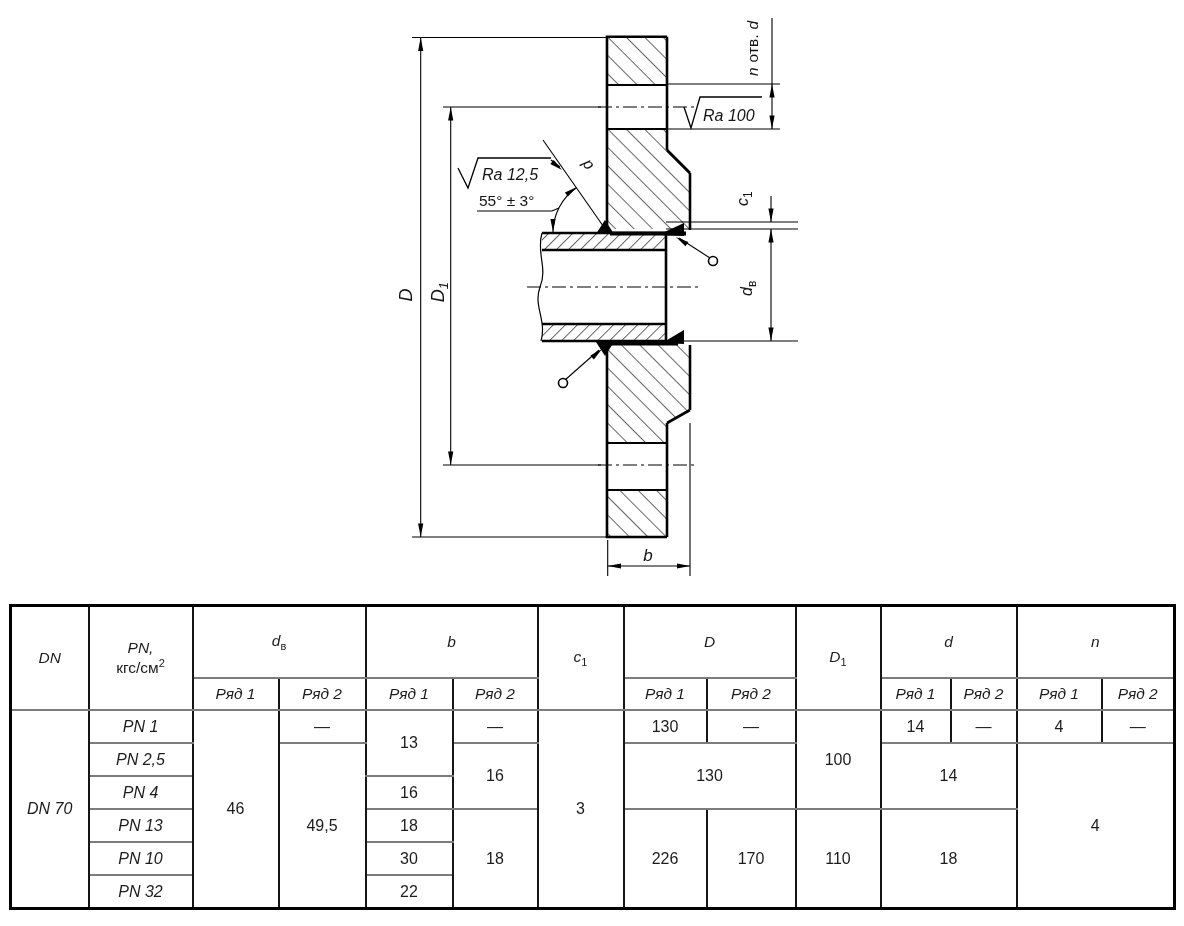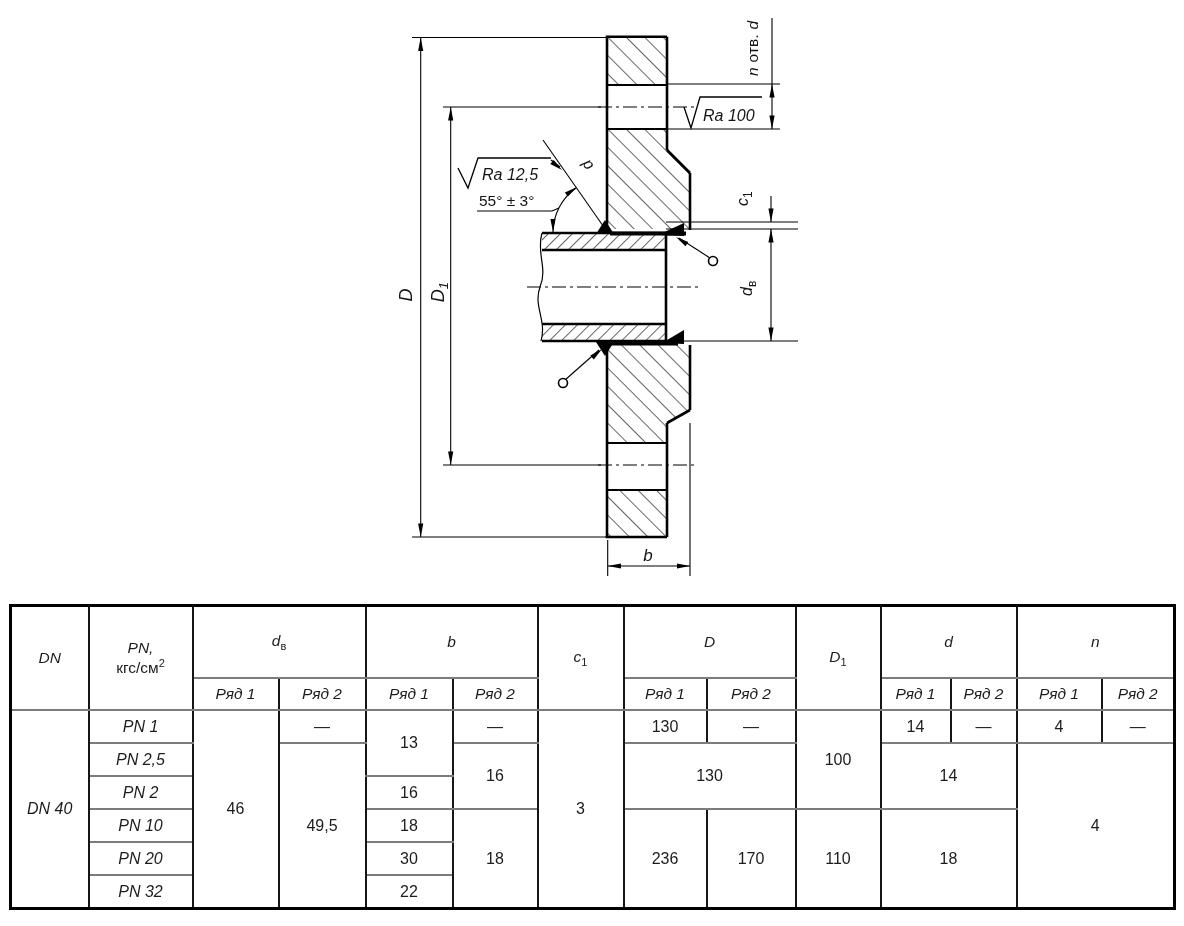--- a/index.html
+++ b/index.html
@@ -190,21 +190,21 @@
         <td class="dbl">Ряд 2</td>
         <td class="dbl">Ряд 1</td>
         <td class="dbl">Ряд 2</td>
         <td class="dbl">Ряд 1</td>
         <td class="dbl">Ряд 2</td>
         <td class="dbl">Ряд 1</td>
         <td class="dbl">Ряд 2</td>
       </tr>
 
       <tr class="brow">
-        <td rowspan="6" class="it">DN 40</td>
+        <td rowspan="6" class="it">DN 70</td>
         <td class="it">PN 1</td>
         <td rowspan="6">46</td>
         <td>—</td>
         <td rowspan="2">13</td>
         <td>—</td>
         <td rowspan="6">3</td>
         <td>130</td>
         <td>—</td>
         <td rowspan="3">100</td>
         <td>14</td>
@@ -214,34 +214,34 @@
       </tr>
       <tr class="brow">
         <td class="it">PN 2,5</td>
         <td rowspan="5">49,5</td>
         <td rowspan="2">16</td>
         <td colspan="2" rowspan="2">130</td>
         <td colspan="2" rowspan="2">14</td>
         <td colspan="2" rowspan="5">4</td>
       </tr>
       <tr class="brow">
-        <td class="it">PN 2</td>
+        <td class="it">PN 4</td>
         <td>16</td>
       </tr>
       <tr class="brow">
-        <td class="it">PN 10</td>
+        <td class="it">PN 13</td>
         <td>18</td>
         <td rowspan="3">18</td>
-        <td rowspan="3">236</td>
+        <td rowspan="3">226</td>
         <td rowspan="3">170</td>
         <td rowspan="3">110</td>
         <td colspan="2" rowspan="3">18</td>
       </tr>
       <tr class="brow">
-        <td class="it">PN 20</td>
+        <td class="it">PN 10</td>
         <td>30</td>
       </tr>
       <tr class="brow">
         <td class="it">PN 32</td>
         <td>22</td>
       </tr>
     </tbody>
   </table>
 
 </div>

